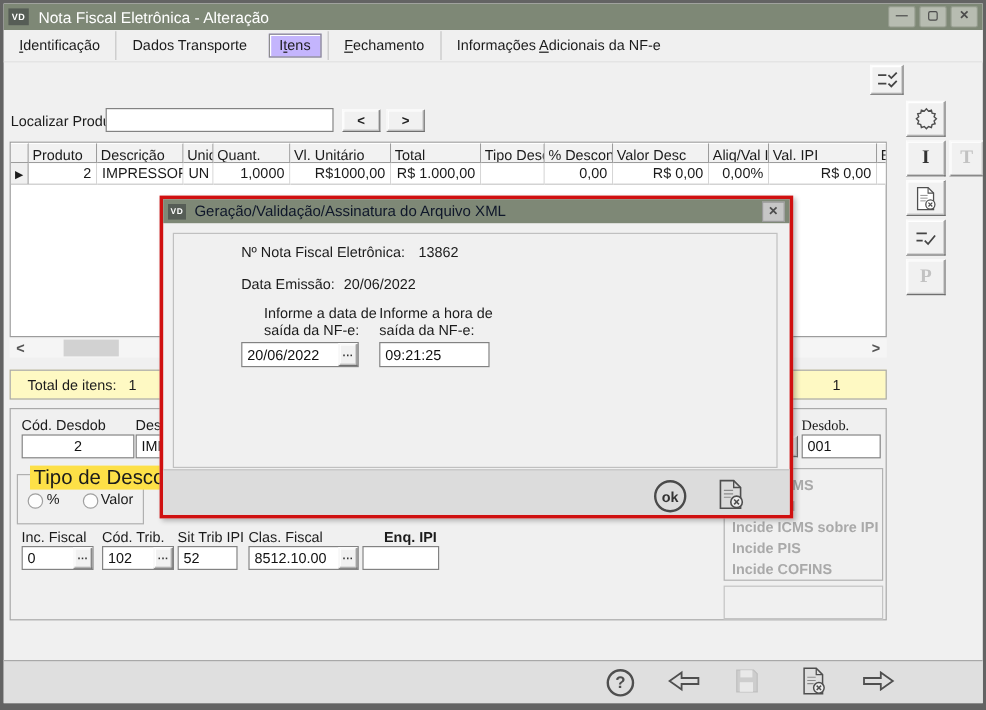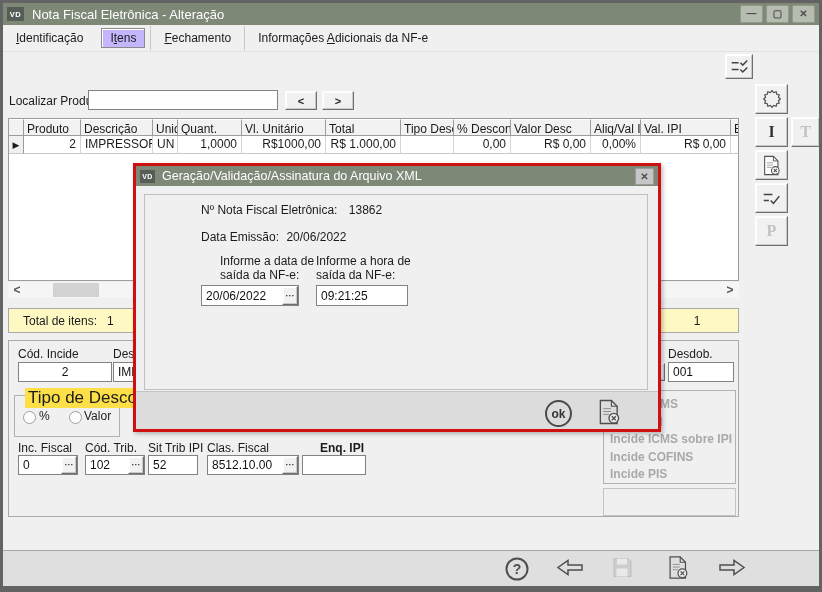--- a/index.html
+++ b/index.html
@@ -79,21 +79,21 @@
   
   .sbtn{position:absolute;}
   .serifbtn{font-family:"Liberation Serif",serif;font-size:16px;font-weight:600;color:#333;}
   .disabledtxt{color:#c2c2c2 !important;}
   
   .dialog{position:absolute;left:130px;top:160px;width:528px;height:269px;border:3px solid #d01010;
           background:#f0f0f0;box-sizing:border-box;z-index:10;box-shadow:2px 2px 4px rgba(0,0,0,.25);}
   .dlg-title{position:absolute;left:0;right:0;top:0;height:20px;background:#7e8876;display:flex;
              align-items:center;padding:0 4px;}
   .dlg-title .vd-badge{width:15px;height:13px;font-size:7px;}
-  .dlg-title span.t{color:#ffffff;font-size:12.5px;margin-left:7px;flex:1;white-space:nowrap;}
+  .dlg-title span.t{color:#0f172a;font-size:12.5px;margin-left:7px;flex:1;white-space:nowrap;}
   .dlg-close{width:17px;height:15px;background:#c6c6c6;border:1px solid #9a9a9a;color:#4c4c4c;
              font-size:10px;font-weight:bold;display:flex;align-items:center;justify-content:center;}
   .dlg-content{position:absolute;left:8px;top:28px;width:504px;height:196px;border:1px solid #c0c0c0;
                background:#f0f0f0;box-sizing:border-box;}
   .dlg-strip{position:absolute;left:0;right:0;top:225px;bottom:0;background:#dcdcdc;border-top:1px solid #c4c4c4;}
   .okbtn{position:absolute;left:409px;top:234px;width:27px;height:27px;border:2px solid #4a4a4a;border-radius:50%;
          color:#333;font-weight:bold;font-size:12px;display:flex;align-items:center;justify-content:center;
          box-sizing:border-box;background:transparent;}
   .chk{width:13px;height:13px;border:1px solid #b9b9b9;background:#f6f6f6;display:inline-block;box-sizing:border-box;}
   
@@ -112,20 +112,21 @@
     <div class="wtitle">Nota Fiscal Eletrônica - Alteração</div>
     <div class="winctl">—</div>
     <div class="winctl">▢</div>
     <div class="winctl">✕</div>
   </div>
 
   <div class="tabbar">
 
       <div class="tab"><span></span><span class="key">I</span><span>dentificação</span></div>
 
+      <div class="tab"><span>Dados Transporte</span><span class="key"></span><span></span></div>
 
       <div class="tab active"><span>I</span><span class="key">t</span><span>ens</span></div>
 
       <div class="tab"><span></span><span class="key">F</span><span>echamento</span></div>
 
       <div class="tab"><span>Informações </span><span class="key">A</span><span>dicionais da NF-e</span></div>
     </div>
 
   <div class="btn3d sbtn" style="left:722px;top:51px;width:28px;height:25px;">
     <svg width="19" height="16" viewBox="0 0 22 18">
@@ -182,28 +183,28 @@
   <div class="boxed" style="left:5px;top:305px;width:238px;height:25px;display:flex;align-items:center;padding-left:14px;">
     <span>Total de itens:</span>
     <span style="margin-left:10px;">1</span>
   </div>
   <div class="boxed" style="left:652px;top:305px;width:84px;height:25px;display:flex;align-items:center;justify-content:center;">
     <span>1</span>
   </div>
 
   <div class="groupbox"></div>
 
-  <div class="lbl" style="left:15px;top:344px;">Cód. Incide</div>
+  <div class="lbl" style="left:15px;top:344px;">Cód. Desdob</div>
   <input class="inp" style="position: absolute; left: 15px; top: 359px; width: 94px; height: 20px; text-align: center;" value="2">
 
   <div class="lbl" style="left:110px;top:344px;">Descrição</div>
   <input class="inp" style="position: absolute; left: 110px; top: 359px; width: 536px; height: 20px;" value="IMPRESSORA">
   <div class="btn3d dots" style="position:absolute;left:646px;top:360px;width:16px;height:18px;right:auto;bottom:auto;">···</div>
 
-  <div class="lbl" style="left:665px;top:344px;">Desdob.</div>
+  <div class="lbl" style="left:665px;top:344px;font-family:Liberation Serif, serif;">Desdob.</div>
   <input class="inp" style="position: absolute; left: 665px; top: 359px; width: 66px; height: 20px;" value="001">
 
   <div class="fset" style="left:11px;top:392px;width:104px;height:40px;">
     <span class="legend">Tipo de Desconto</span>
     <span class="radio" style="position:absolute;left:8px;top:15px;"></span>
     <span class="lbl" style="left:24px;top:13px;">%</span>
     <span class="radio" style="position:absolute;left:54px;top:15px;"></span>
     <span class="lbl" style="left:69px;top:13px;">Valor</span>
   </div>
 
@@ -229,22 +230,22 @@
   </div>
 
   <div class="lbl" style="left:317px;top:438px;font-weight:bold;">Enq. IPI</div>
   <input class="inp" style="position: absolute; left: 299px; top: 452px; width: 64px; height: 20px;" value="">
 
   <div class="incide">
 
   <div class="incide-item">Incide ICMS</div>
       <div class="incide-item">Incide IPI</div>
       <div class="incide-item">Incide ICMS sobre IPI</div>
+      <div class="incide-item">Incide PIS</div>
       <div class="incide-item">Incide COFINS</div>
-      <div class="incide-item">Incide PIS</div>
     </div>
   <div class="boxed" style="left:600px;top:485px;width:133px;height:28px;background:#f0f0f0;border-color:#c4c4c4;"></div>
 
   <div class="btn3d sbtn" style="left:752px;top:81px;width:33px;height:30px;">
     <svg width="20" height="20" viewBox="0 0 24 24">
       <polygon points="22,12 19.7,14.1 20.7,17 17.7,17.7 17,20.7 14.1,19.7 12,22 9.9,19.7 7,20.7 6.3,17.7 3.3,17 4.3,14.1 2,12 4.3,9.9 3.3,7 6.3,6.3 7,3.3 9.9,4.3 12,2 14.1,4.3 17,3.3 17.7,6.3 20.7,7 19.7,9.9" fill="none" stroke="#4f4f4f" stroke-width="1.4"></polygon>
     </svg>
   </div>
   <div class="btn3d sbtn serifbtn" style="left:752px;top:114px;width:33px;height:30px;">I</div>
   <div class="btn3d sbtn serifbtn disabledtxt" style="left:788px;top:114px;width:29px;height:30px;">T</div>

